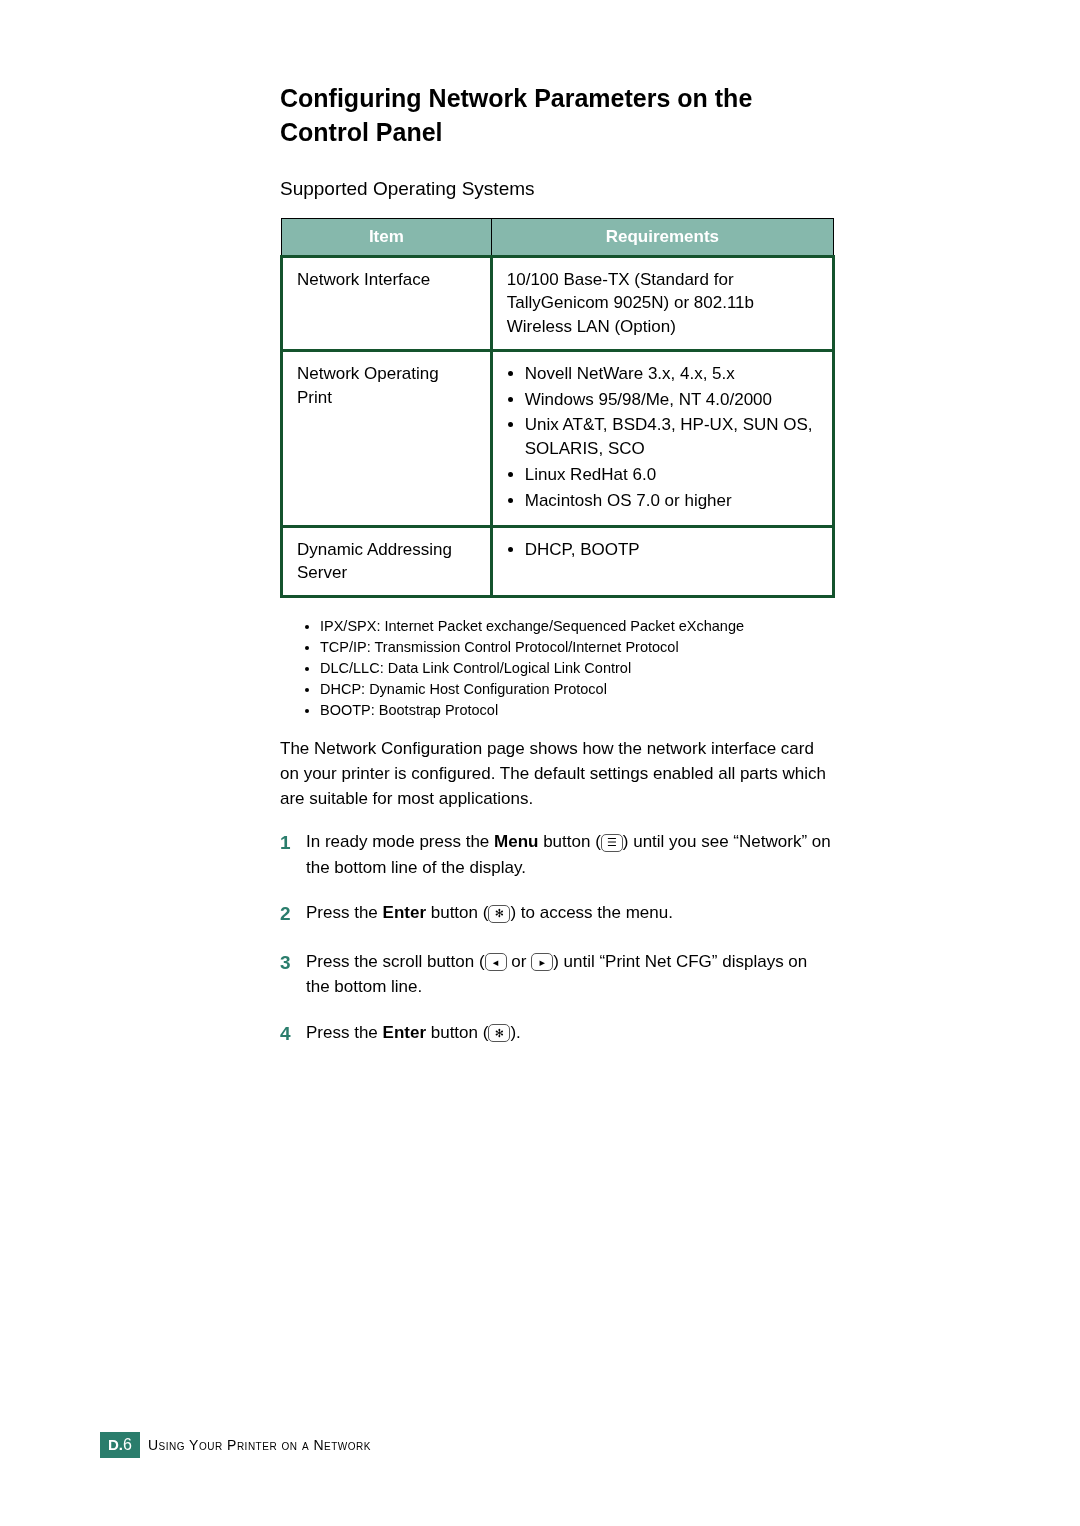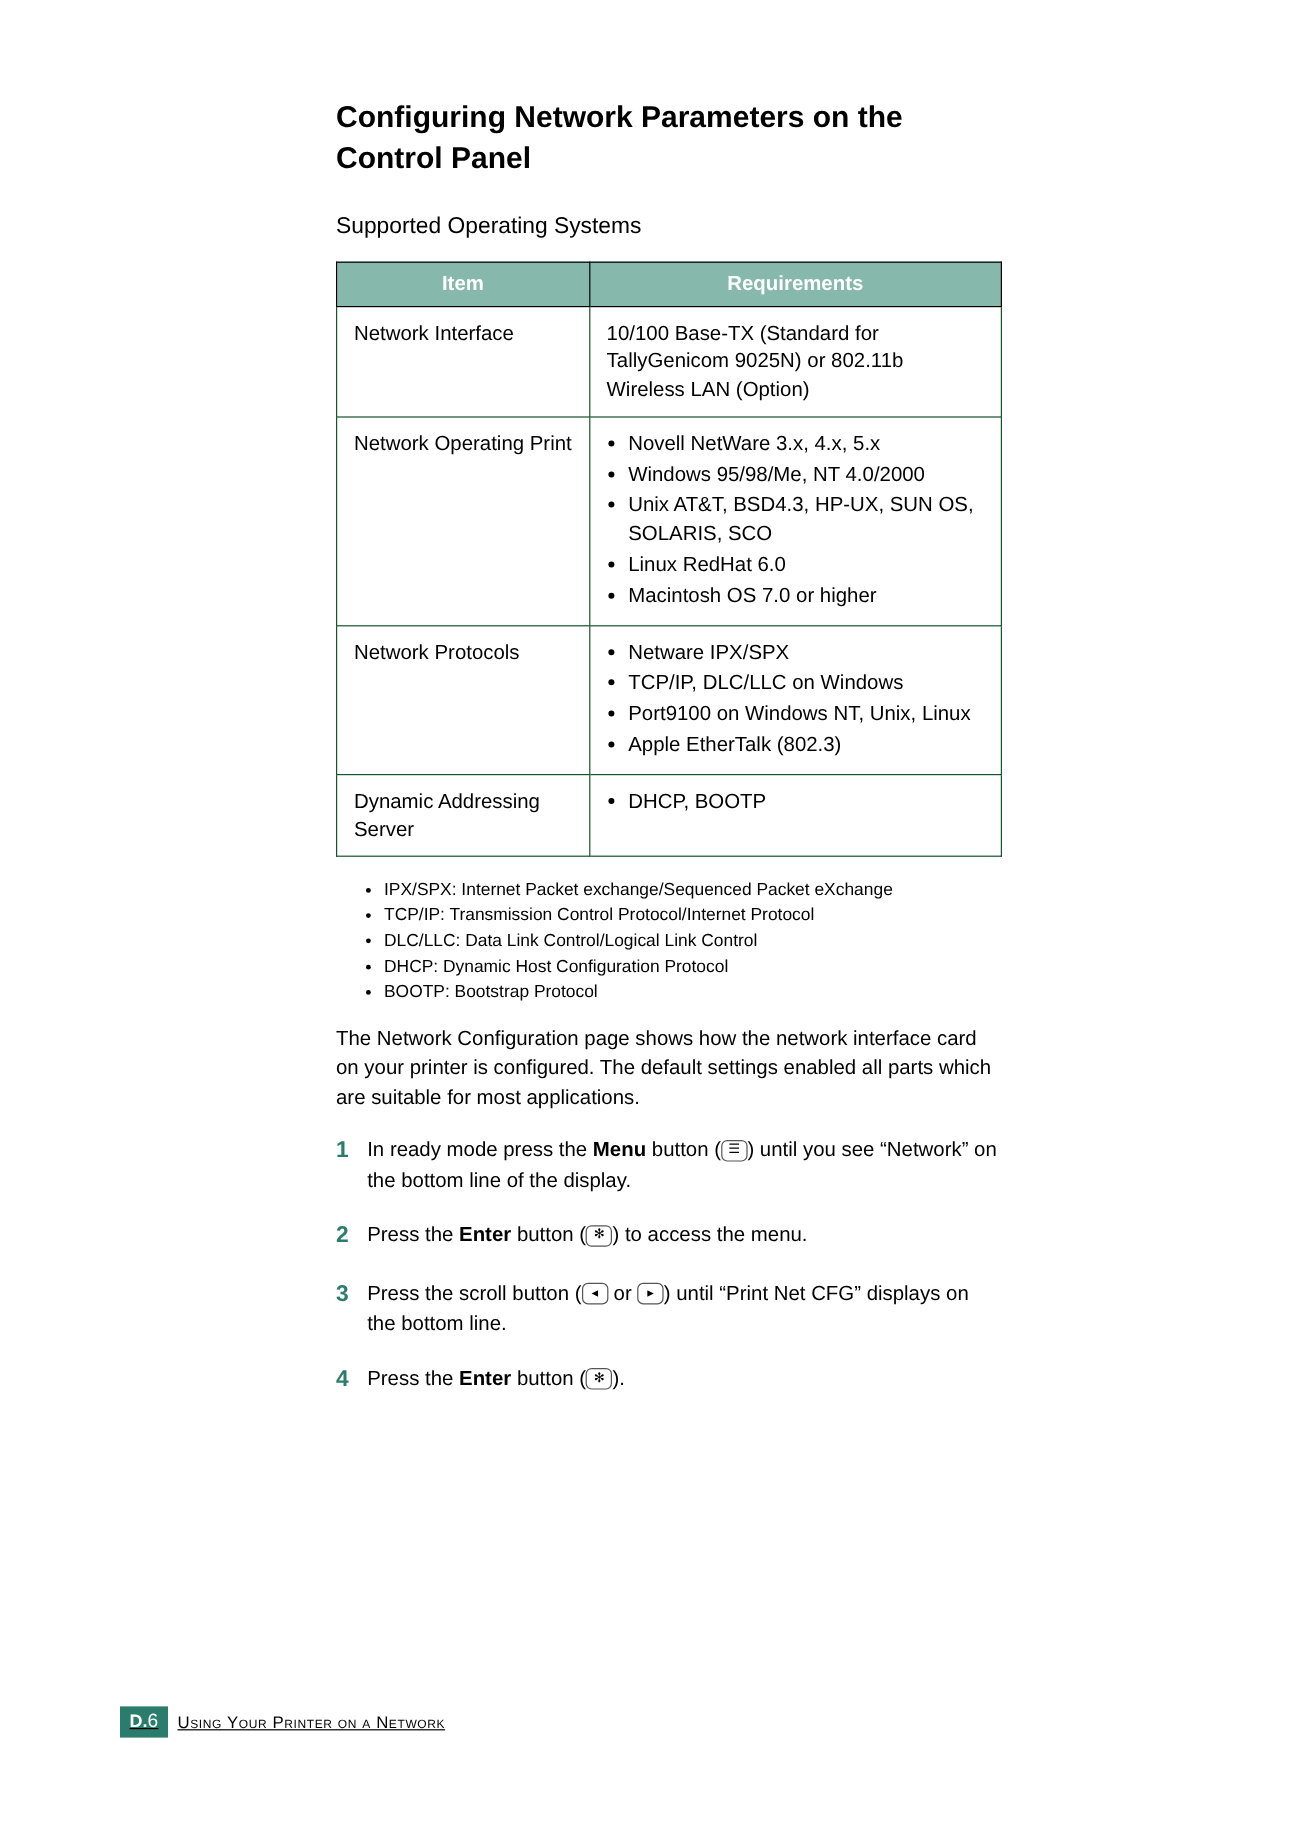--- a/index.html
+++ b/index.html
@@ -38,21 +38,21 @@
   .tbl th {
     background: #86b8ac;
     color: #ffffff;
     font-weight: bold;
     font-size: 17px;
     padding: 8px 19px;
     border: 1px solid #000;
     text-align: center;
   }
   .tbl td {
-    border: 1px solid #14532d;
+    border: 3px solid #14532d;
     padding: 10px 14px;
     font-size: 17px;
     line-height: 1.4;
     vertical-align: top;
   }
   .tbl td:first-child { width: 38%; }
   .cell-list { list-style: disc; padding-left: 18px; }
   .cell-list li { margin-bottom: 2px; }
   .defs {
     list-style: disc;
@@ -94,25 +94,24 @@
     vertical-align: middle;
     line-height: 1;
     background: #fff;
   }
   .step-extra {
     margin-top: 18px;
   }
   .footer {
     position: absolute;
     left: 100px;
-    bottom: 78px;
+    bottom: 68px;
     display: flex;
     align-items: center;
     font-size: 14px;
-    text-decoration: underline;
   }
   .footer-badge {
     background: #2a7d6c;
     color: #fff;
     padding: 4px 8px;
     font-weight: bold;
     font-size: 15px;
     margin-right: 8px;
   }
   .footer-badge .pg { font-weight: normal; font-size:16px;}
@@ -147,31 +146,20 @@
           <ul class="cell-list">
             <li>Novell NetWare 3.x, 4.x, 5.x</li>
             <li>Windows 95/98/Me, NT 4.0/2000</li>
             <li>Unix AT&amp;T, BSD4.3, HP-UX, SUN OS, SOLARIS, SCO</li>
             <li>Linux RedHat 6.0</li>
             <li>Macintosh OS 7.0 or higher</li>
           </ul>
         </td>
       </tr>
       <tr>
-        <td>Network Protocols</td>
-        <td>
-          <ul class="cell-list">
-            <li>Netware IPX/SPX</li>
-            <li>TCP/IP, DLC/LLC on Windows</li>
-            <li>Port9100 on Windows NT, Unix, Linux</li>
-            <li>Apple EtherTalk (802.3)</li>
-          </ul>
-        </td>
-      </tr>
-      <tr>
         <td>Dynamic Addressing Server</td>
         <td>
           <ul class="cell-list">
             <li>DHCP, BOOTP</li>
           </ul>
         </td>
       </tr>
     </tbody>
   </table>
 

